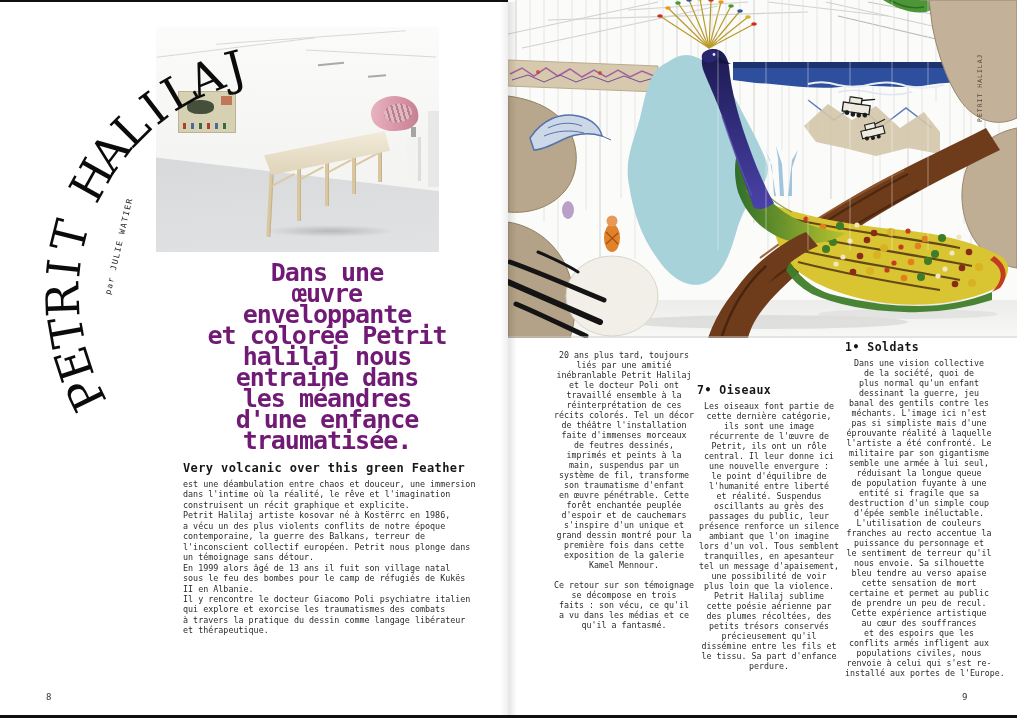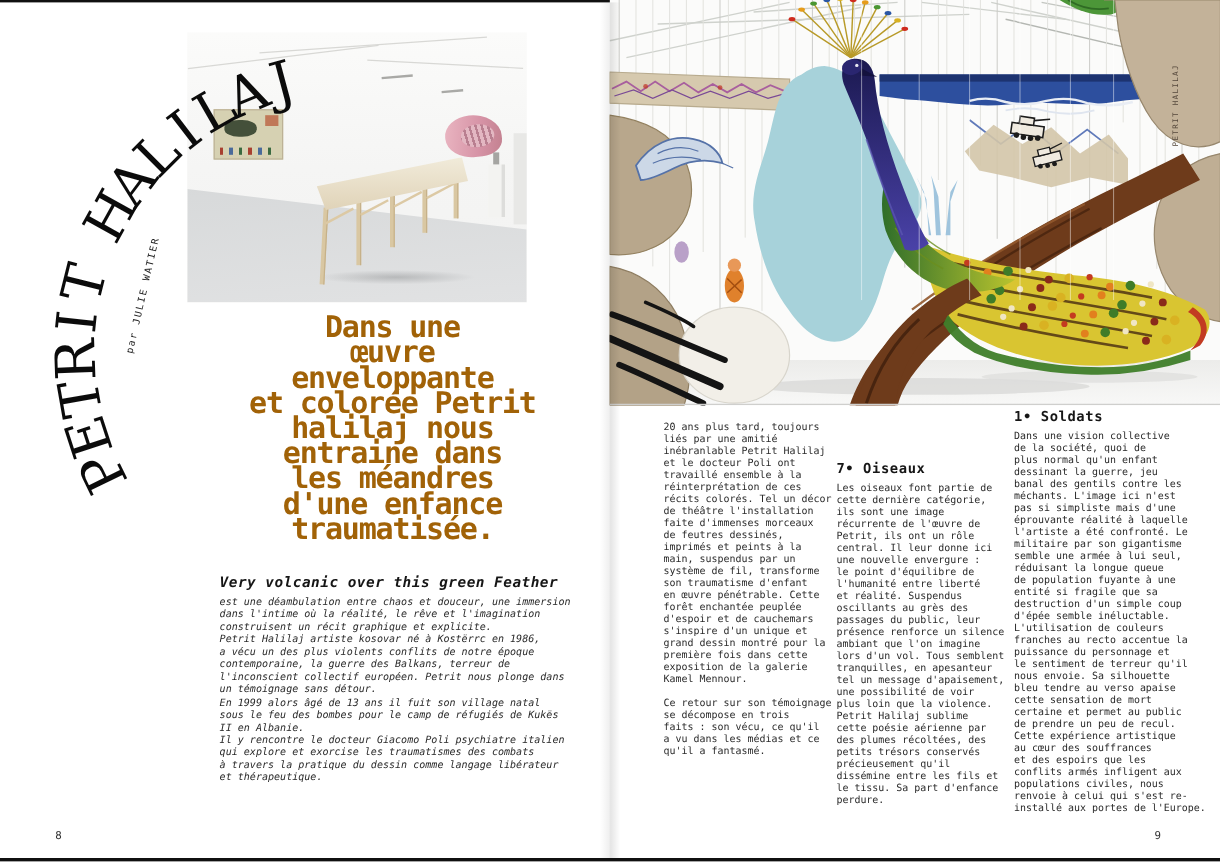--- a/index.html
+++ b/index.html
@@ -32,32 +32,32 @@
   .gp-tabletop{position:absolute;left:108px;top:104px;width:126px;height:44px;
            clip-path:polygon(0% 55%,96% 0%,100% 45%,6% 100%);background:linear-gradient(#f1ebda,#e0d3b8);}
   .gp-leg{position:absolute;width:3px;background:#d9c7a2;border-right:1px solid #c6b189;}
   .gp-brace{position:absolute;width:26px;height:2px;background:#dcc9a4;}
   .gp-shadow{position:absolute;left:108px;top:198px;width:132px;height:12px;
            background:radial-gradient(ellipse,rgba(110,112,114,.35),rgba(110,112,114,0) 70%);}
   .gp-pedestal{position:absolute;left:251px;top:110px;width:14px;height:44px;background:#f3f3f1;box-shadow:inset -3px 0 0 #dddddb;}
   .gp-vase{position:absolute;left:255px;top:100px;width:5px;height:10px;background:#a5a5a2;}
   .gp-door{position:absolute;left:272px;top:84px;width:11px;height:76px;background:#e8e8e6;}
   .headline{position:absolute;left:170px;top:262px;width:314px;text-align:center;z-index:5;
-            font-weight:bold;font-size:25px;line-height:21px;letter-spacing:-1px;white-space:pre-line;color:#a16207;}
-  .lede{position:absolute;left:183px;top:478px;width:300px;font-style:italic;}
+            font-weight:bold;font-size:25px;line-height:21px;letter-spacing:-1px;white-space:pre-line;color:#701a75;}
+  .lede{position:absolute;left:183px;top:461px;width:300px;}
   .exhibition-title{font-weight:bold;font-size:12px;letter-spacing:.4px;color:#161616;}
   .body-text{margin-top:4px;font-size:8.4px;line-height:10.45px;white-space:pre;color:#2a2a2a;}
   .folio{position:absolute;font-size:9px;color:#333;}
   .folio.left{left:46px;top:692px;}
   .folio.right{left:962px;top:692px;}
   
   .installation-photo{position:absolute;left:508px;top:0;width:509px;height:338px;display:block;}
   .col{position:absolute;}
   .col-heading{font-weight:bold;font-size:11.5px;letter-spacing:.5px;color:#161616;margin-bottom:4px;}
-  .col-body{font-size:8.3px;line-height:10px;white-space:pre;color:#2a2a2a;}
+  .col-body{font-size:8.3px;line-height:10px;white-space:pre;color:#2a2a2a;text-align:center;}
   .col1{left:553px;top:350px;width:142px;}
   .col2{left:697px;top:383px;width:144px;}
   .col3{left:845px;top:340px;width:148px;}
 </style>
 </head>
 <body>
 
 <div class="stage">
   <div class="edge top"></div>
   <div class="edge bottom"></div>

